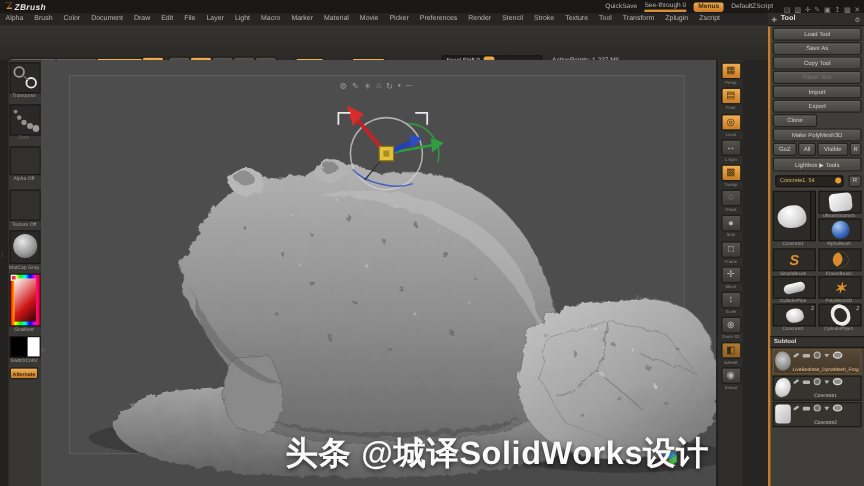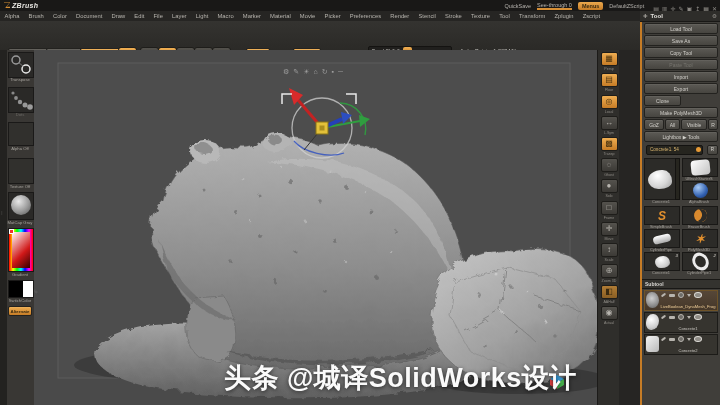--- a/index.html
+++ b/index.html
@@ -94,21 +94,21 @@
   .st-cube{background:linear-gradient(135deg,#f4f4f4,#b9b9b9);border-radius:3px;}
   .st-icons{position:absolute;left:16px;top:1px;display:flex;gap:3px;align-items:center;}
   .ic-brush{width:5px;height:2px;background:#b7b4ae;transform:rotate(-35deg);border-radius:1px;}
   .ic-bar{width:6px;height:3px;background:#b7b4ae;border-radius:1px;}
   .ic-bool{width:4px;height:4px;border:1px solid #b7b4ae;border-radius:50%;background:#6e6c67;}
   .ic-arrow{width:0;height:0;border-left:2.5px solid transparent;border-right:2.5px solid transparent;border-top:3px solid #b7b4ae;}
   .ic-eye{width:6px;height:4px;border:1px solid #dddbd6;border-radius:50%;background:#8f8c86;}
   .st-name{position:absolute;left:15px;right:1px;bottom:1px;font-size:4.1px;color:#c9c6c0;text-align:center;white-space:nowrap;overflow:hidden;}
   .st-row.sel .st-name{color:#f0cf9a;}
   
-  #wm{left:224px;top:360px;z-index:30;font-size:27px;color:#fafafa;font-weight:600;
+  #wm{left:238px;top:360px;z-index:30;font-size:27px;color:#fafafa;font-weight:600;
       text-shadow:0 1px 4px rgba(0,0,0,.65);white-space:nowrap;letter-spacing:.5px;}
   #wm b{font-weight:800;}
   #wmcube{left:549px;top:374px;z-index:29;}
 </style>
 </head>
 <body>
 
 <div id="titlebar" class="abs">
   <div class="logo"><span>ZBrush</span></div>
   <div class="tb-right">

